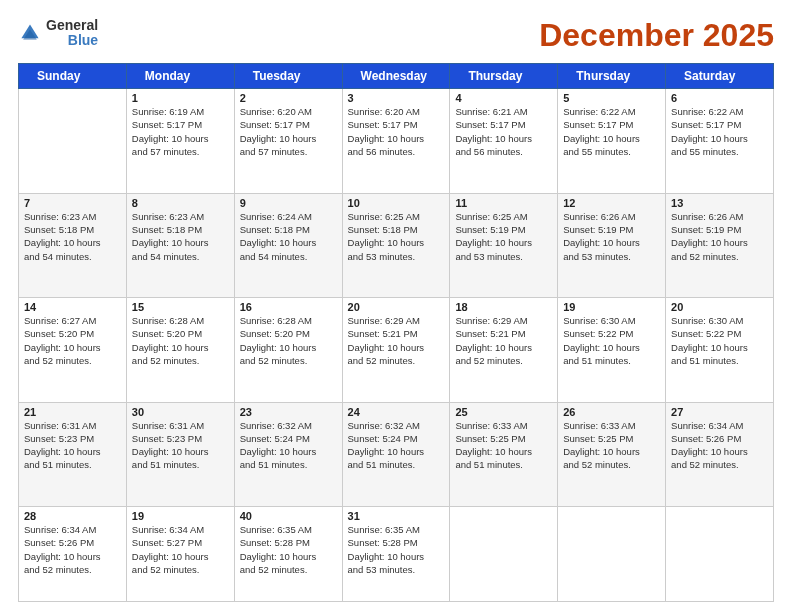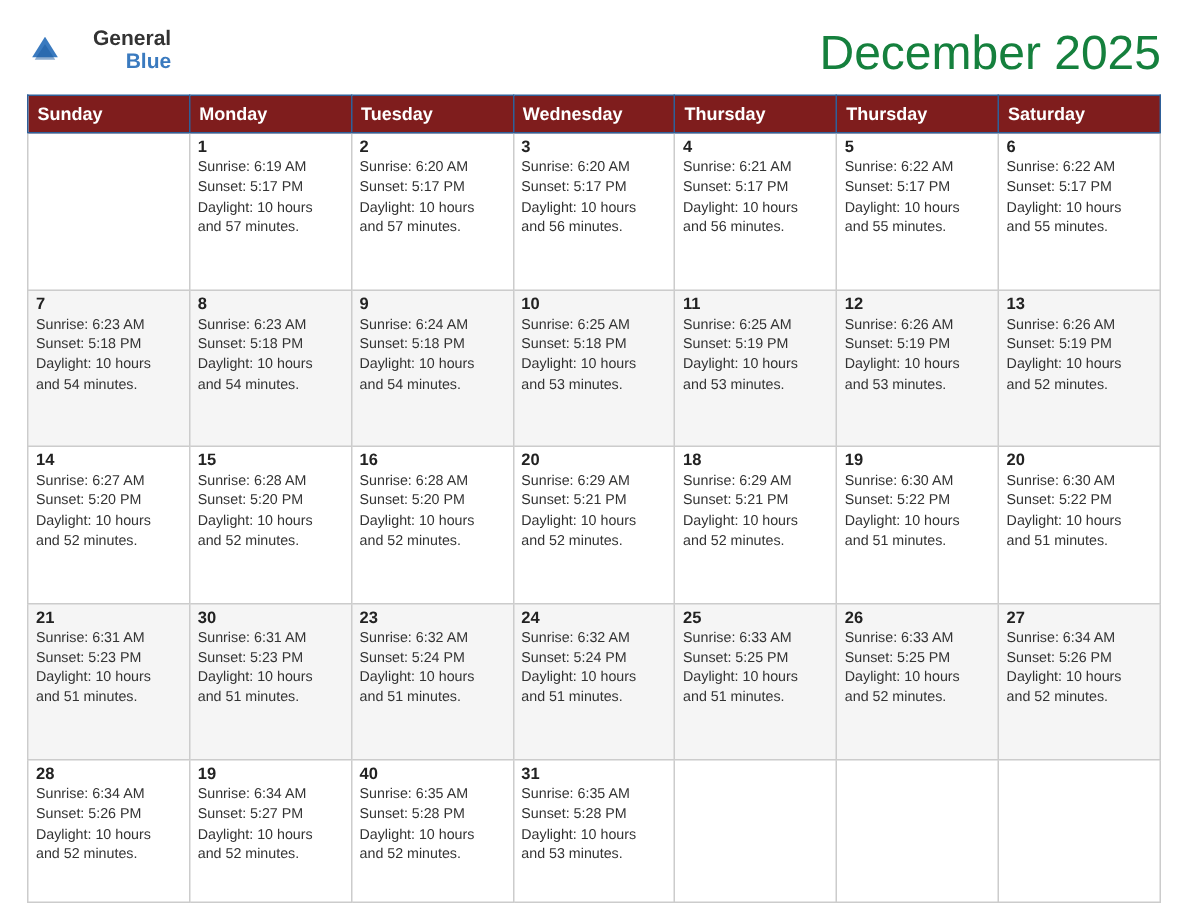--- a/index.html
+++ b/index.html
@@ -20,21 +20,21 @@
     }
     .header {
       display: flex;
       justify-content: space-between;
       align-items: flex-start;
       margin-bottom: 10px;
     }
     .logo {
       display: flex;
       align-items: center;
-      gap: 20px;
+      gap: 4px;
     }
     .logo-text {
       display: flex;
       flex-direction: column;
       line-height: 1.1;
     }
     .logo-general {
       font-size: 14px;
       font-weight: bold;
       color: #333;
@@ -47,39 +47,39 @@
     }
     .logo-icon {
       width: 24px;
       height: 24px;
     }
     .title-block {
       text-align: right;
     }
     .month-year {
       font-size: 32px;
-      font-weight: normal;
-      color: #15803d;
+      font-weight: bold;
+      color: #c2410c;
       line-height: 1.1;
     }
     .location {
       font-size: 14px;
       color: #444;
     }
     .calendar {
       width: 100%;
       border-collapse: collapse;
       flex: 1;
     }
     .calendar th {
-      background-color: #7f1d1d;
+      background-color: #1d4ed8;
       color: #fff;
       font-size: 12px;
       font-weight: bold;
-      padding: 5px 6px;
+      padding: 5px 18px;
       text-align: left;
       border: 1px solid #2e6099;
     }
     .calendar td {
       border: 1px solid #ccc;
       vertical-align: top;
       padding: 3px 5px;
       width: calc(100% / 7);
       background: #fff;
     }

